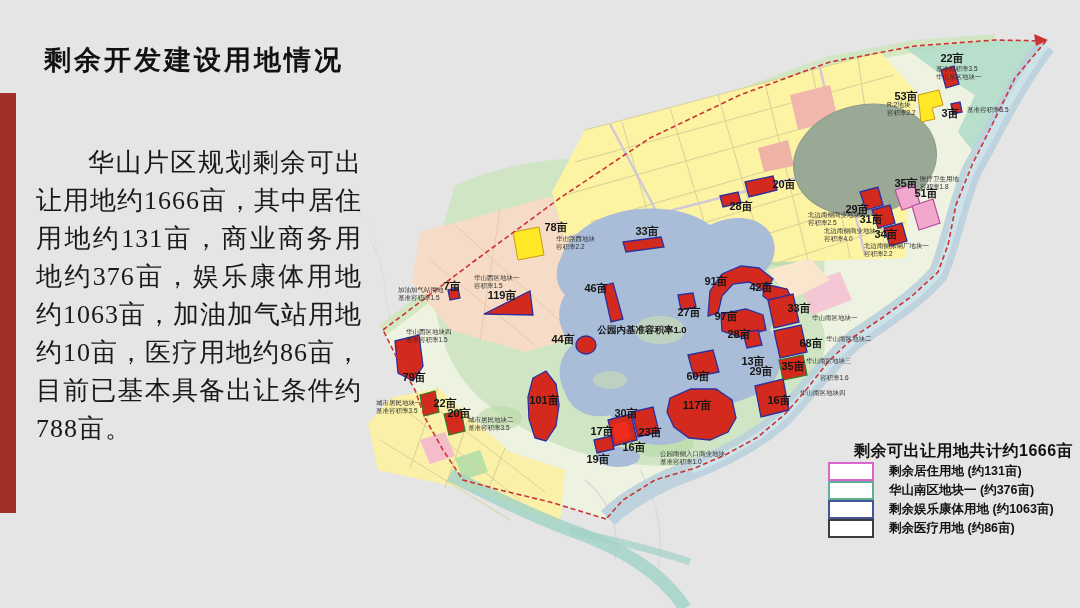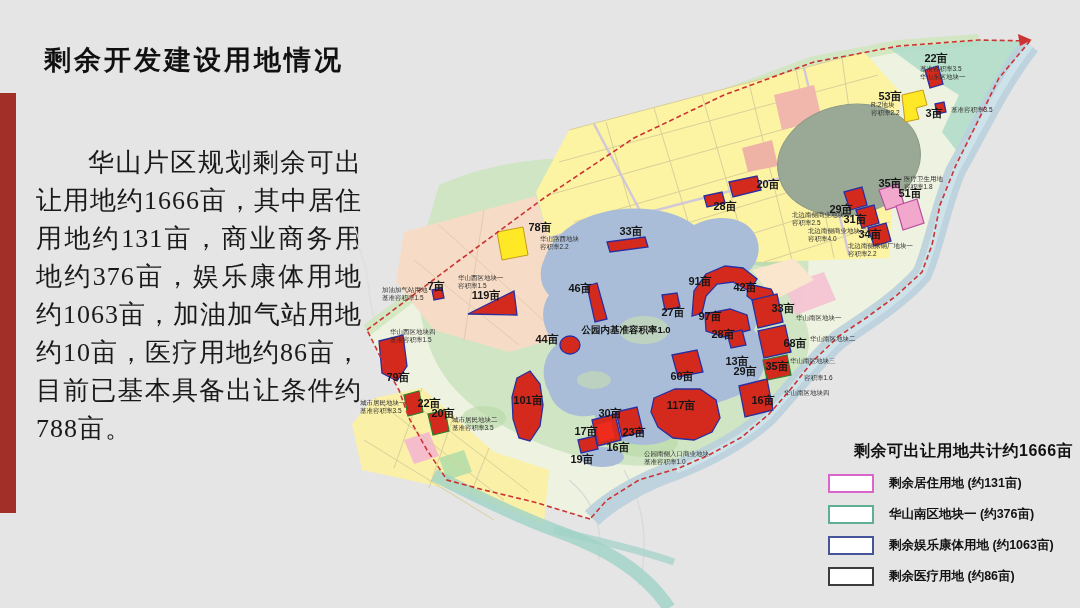--- a/index.html
+++ b/index.html
@@ -6,34 +6,34 @@
   .stage{position:relative;width:1080px;height:608px;background:#e5e5e5;overflow:hidden;
          font-family:"Liberation Sans","DejaVu Sans",sans-serif;text-decoration:underline;}
   .accent-bar{position:absolute;left:0;top:93px;width:16px;height:420px;background:#a33028;}
   .page-title{position:absolute;left:44px;top:42px;width:360px;font-size:27px;font-weight:bold;
               color:#111;letter-spacing:3px;font-family:"Liberation Sans","DejaVu Sans",sans-serif;}
   .left-panel{position:absolute;left:36px;top:140px;width:326px;color:#1a1a1a;
               font-family:"Liberation Serif","DejaVu Serif",serif;}
   .left-subtitle{margin-left:48px;font-size:21px;font-weight:bold;letter-spacing:2px;}
   .left-paragraph{margin-top:4px;font-size:26px;line-height:38px;text-align:justify;
                   text-indent:2em;letter-spacing:1px;}
-  .map-wrap{position:absolute;left:344px;top:0;width:720px;height:608px;}
+  .map-wrap{position:absolute;left:360px;top:0;width:720px;height:608px;}
   svg text{font-family:"Liberation Sans","DejaVu Sans",sans-serif;}
   .albl{font-size:11px;font-weight:bold;fill:#151515;text-anchor:middle;}
   .note{font-size:6.5px;fill:#2c2c2c;}
   .park{font-size:9.5px;font-weight:bold;fill:#111;text-anchor:middle;}
   .rp{fill:#d42a1e;stroke:#2b2f9e;stroke-width:1.3;}
   .rpg{fill:#d42a1e;stroke:#2f7a2f;stroke-width:1.2;}
   .yp{fill:#ffe926;stroke:#c59a1a;stroke-width:1;}
   .pp{fill:#f2a8cc;stroke:#b84fa0;stroke-width:1.2;}
   .gridln{stroke:#d9cf9a;stroke-width:1;}
   .road{stroke:#cbc3de;stroke-width:2.4;fill:none;opacity:.9;}
   .legend{position:absolute;left:828px;top:441px;width:252px;}
   .legend-title{margin-left:26px;font-size:16px;font-weight:bold;color:#111;letter-spacing:.5px;}
-  .legend-row{display:flex;align-items:center;margin-top:12px;}
+  .legend-row{display:flex;align-items:center;margin-top:0;}
   .legend-swatch{width:42px;height:15px;background:#fff;border:2px solid #888;margin-right:15px;flex:none;}
   .legend-label{font-size:12.5px;font-weight:bold;color:#111;white-space:nowrap;}
 </style>
 </head>
 <body>
 
 <div class="stage">
   <div class="accent-bar"></div>
   <div class="page-title">剩余开发建设用地情况</div>
 

